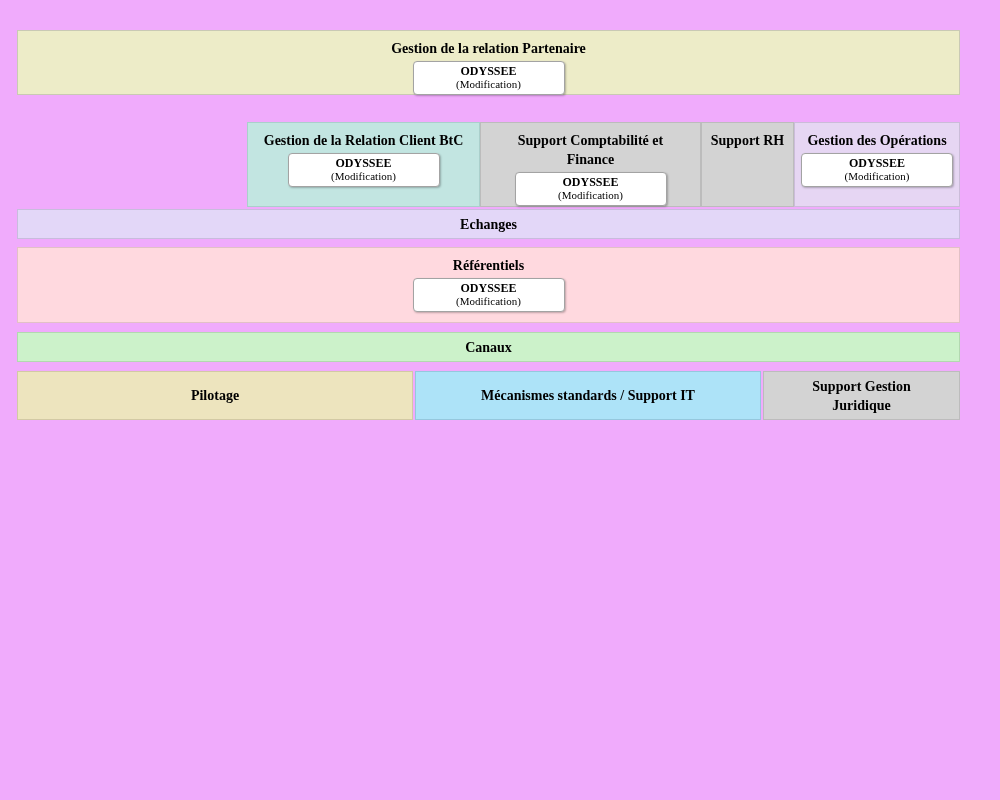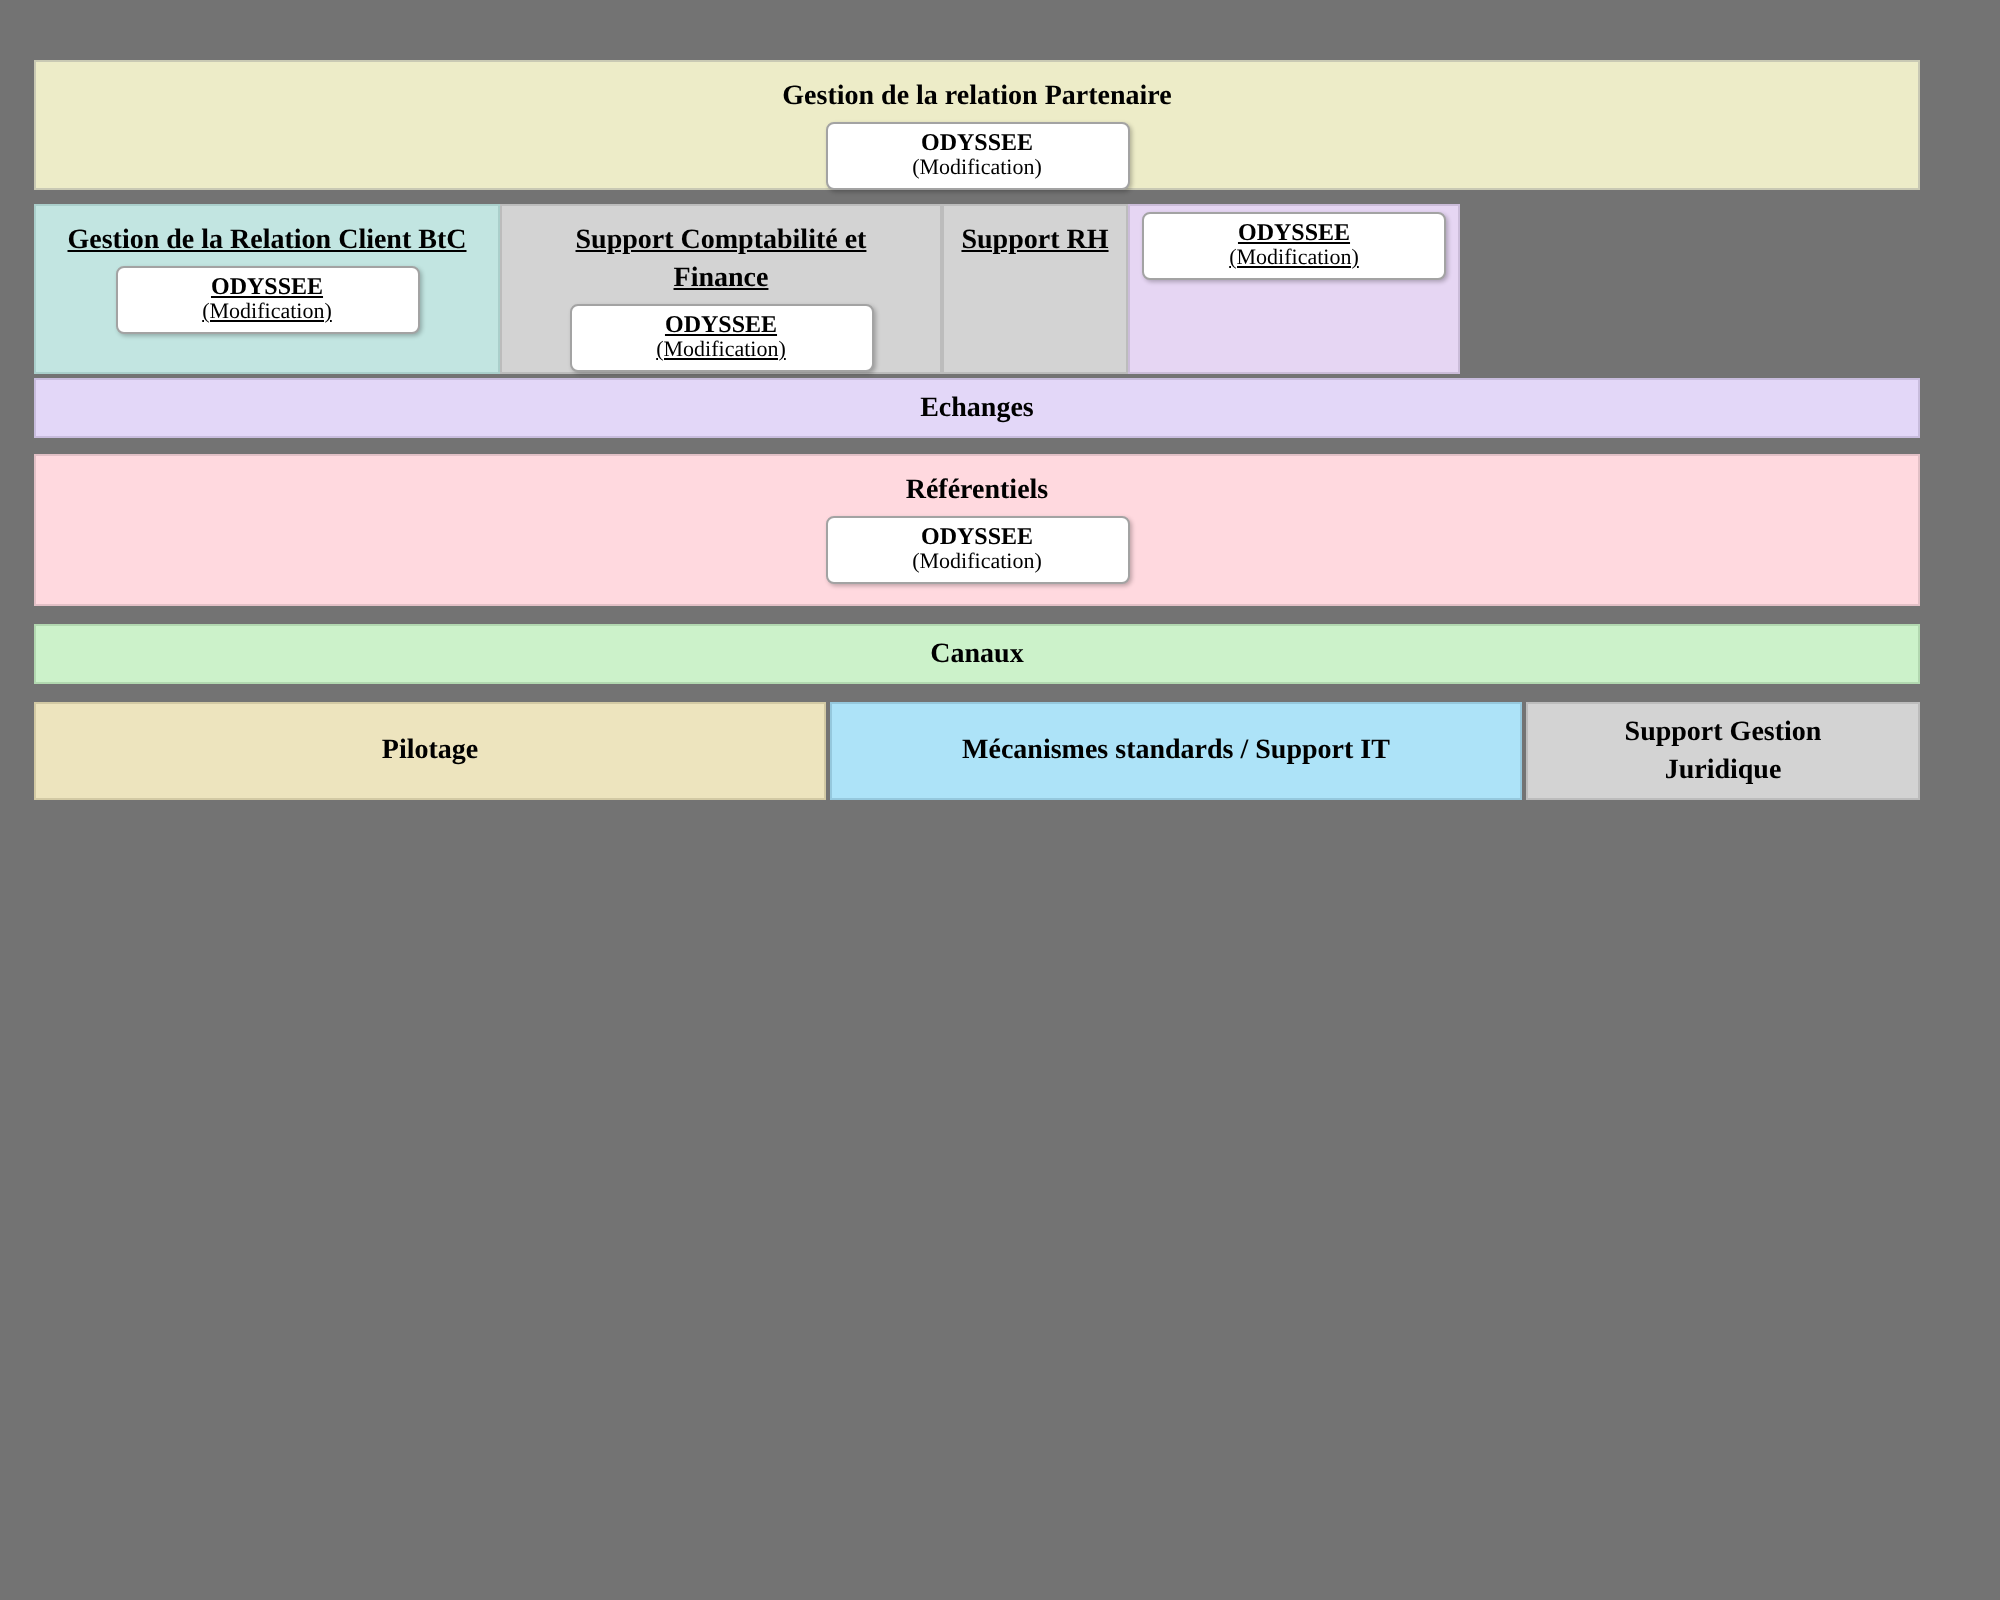--- a/index.html
+++ b/index.html
@@ -5,21 +5,21 @@
   * { margin: 0; padding: 0; box-sizing: border-box; }
   html, body {
     background: #ffffff;
     font-family: "Liberation Serif", "DejaVu Serif", serif;
     color: #000000;
   }
   .canvas {
     position: relative;
     width: 1000px;
     height: 800px;
-    background: #737373;
+    background: #f0abfc;
     overflow: hidden;
   }
   .diagram {
     position: absolute;
     left: 17px;
     top: 30px;
     width: 943px;
   }
   .block {
     border: 1px solid #bdbdbd;
@@ -33,23 +33,22 @@
   }
   
   .b-partenaire {
     height: 65px;
     background: #edecc8;
     border-color: #c9c9b4;
   }
   
   .row2 {
     display: flex;
-    justify-content: flex-start;
-    margin-top: 7px;
-    text-decoration: underline;
+    justify-content: flex-end;
+    margin-top: 27px;
   }
   .row2 .block { height: 85px; }
   .b-client   { width: 233px; background: #c2e5e1; border-color: #aacfcb; }
   .b-compta   { width: 221px; background: #d3d3d3; border-color: #bcbcbc; }
   .b-compta .block-title { padding-left: 20px; padding-right: 20px; }
   .b-rh       { width: 93px;  background: #d3d3d3; border-color: #bcbcbc; }
   .b-ops      { width: 166px; background: #e6d6f3; border-color: #cbbcd9; }
   .b-ops .block-title { padding-left: 12px; padding-right: 12px; }
   .b-conf     { width: 191px; background: #d3d3d3; border-color: #bcbcbc; }
   .b-conf .block-title { padding-left: 8px; padding-right: 8px; }
@@ -137,20 +136,21 @@
           <div class="app-name">ODYSSEE</div>
           <div class="app-note">(Modification)</div>
         </div>
       </section>
 
       <section class="block b-rh">
         <div class="block-title">Support RH</div>
       </section>
 
       <section class="block b-ops">
+        <div class="block-title">Gestion des Opérations</div>
         <div class="app-box">
           <div class="app-name">ODYSSEE</div>
           <div class="app-note">(Modification)</div>
         </div>
       </section>
 
     </div>
 
     <section class="block strip b-echanges">
       <div class="block-title">Echanges</div>

